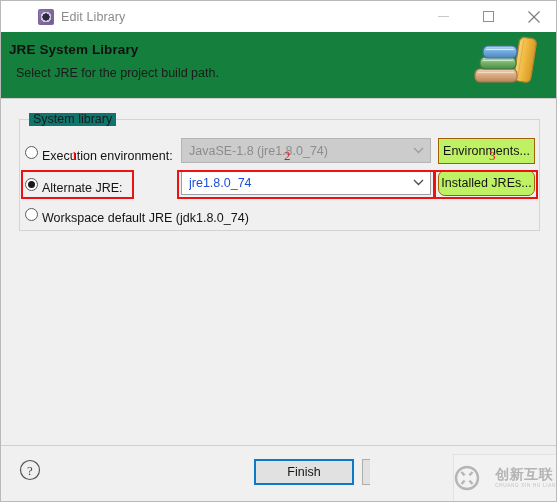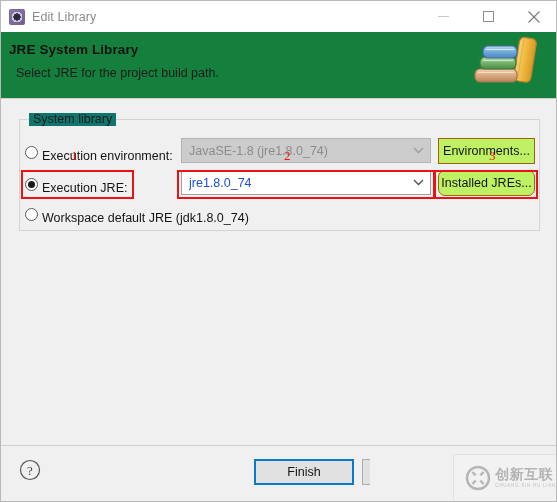--- a/index.html
+++ b/index.html
@@ -24,20 +24,21 @@
   }
 
   
   .titlebar {
     height: 31px;
     background: #ffffff;
     display: flex;
     align-items: center;
     flex: 0 0 auto;
     position: relative;
+    padding-left: 29px;
   }
   .app-icon {
     width: 16px; height: 16px;
     margin-left: 8px; margin-right: 7px;
     border-radius: 2px;
     background:
       radial-gradient(circle at 50% 50%, #2b2b3d 0 31%, rgba(0,0,0,0) 32%),
       radial-gradient(circle at 50% 50%, #cfc6dd 0 46%, rgba(0,0,0,0) 47%),
       linear-gradient(135deg, #8d79ab, #6f5b8d);
     box-shadow: inset 0 0 0 1px #7a669a;
@@ -247,21 +248,21 @@
   
   .watermark {
     position: absolute;
     right: 0; bottom: 0;
     width: 102px; height: 46px;
     background: #f2f2f2;
     border-left: 1px solid #e2e2e2;
     border-top: 1px solid #e2e2e2;
     display: flex;
     align-items: center;
-    justify-content: flex-end;
+    justify-content: space-between;
     gap: 4px;
   }
   .wm-logo { width: 26px; height: 26px; flex: 0 0 auto; }
   .wm-texts { display: flex; flex-direction: column; }
   .wm-cn {
     font-size: 14px;
     font-weight: bold;
     color: #b3b3b3;
     letter-spacing: .5px;
     line-height: 15px;
@@ -360,21 +361,21 @@
       <span class="combo-arrow">
         <svg width="11" height="7" viewBox="0 0 11 7">
           <polyline points="1,1 5.5,5.5 10,1" fill="none" stroke="#9d9d9d" stroke-width="1.3"></polyline>
         </svg>
       </span>
     </div>
     <div class="btn" style="top:39px;">Environments...</div>
 
     <div class="radio-wrap" style="top:71px;">
       <span class="radio checked"></span>
-      <span class="radio-label">Execution JRE:</span>
+      <span class="radio-label">Alternate JRE:</span>
     </div>
     <div class="combo" style="top:71px;">
       <span class="combo-text">jre1.8.0_74</span>
       <span class="combo-arrow">
         <svg width="11" height="7" viewBox="0 0 11 7">
           <polyline points="1,1 5.5,5.5 10,1" fill="none" stroke="#4b4b4b" stroke-width="1.3"></polyline>
         </svg>
       </span>
     </div>
     <div class="btn" style="top:71px;border-radius:7px;">Installed JREs...</div>

